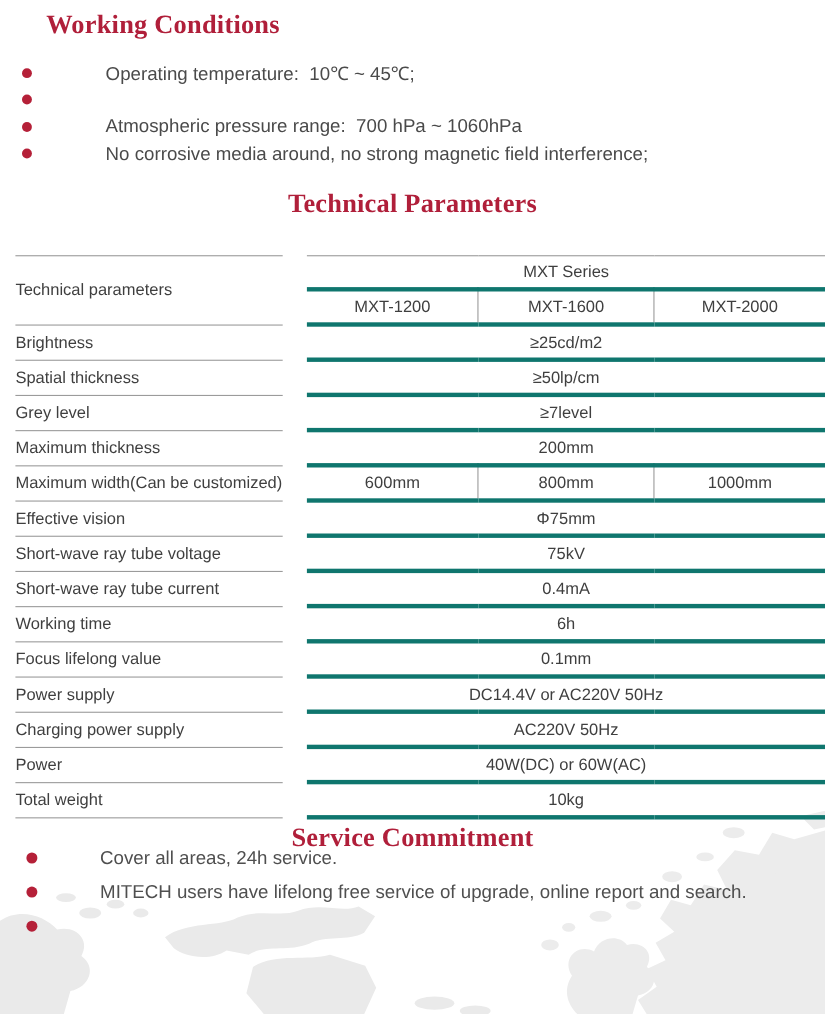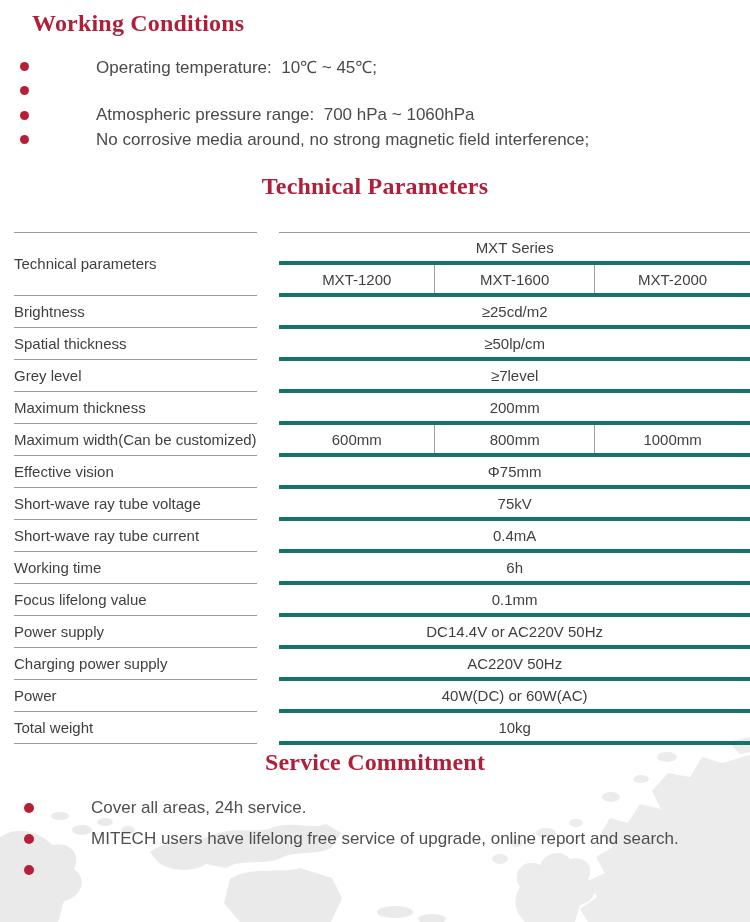--- a/index.html
+++ b/index.html
@@ -5,34 +5,34 @@
   html,body{margin:0;padding:0;}
   body{
     width:750px;height:922px;position:relative;background:#ffffff;
     font-family:"Liberation Sans",sans-serif;color:#4a4a4a;overflow:hidden;
   }
   .layer{position:absolute;z-index:1;}
   .section-heading{
     font-family:"Liberation Serif",serif;font-weight:bold;
     color:#b01f3a;font-size:24px;letter-spacing:0.2px;white-space:pre;
   }
-  #wc-title{left:32px;top:10px;}
+  #wc-title{left:42px;top:10px;}
   #tp-title{left:0;top:173px;width:750px;text-align:center;}
   #sc-title{left:0;top:749px;width:750px;text-align:center;}
 
   ul.bullets{list-style:none;margin:0;padding:0;}
   ul.bullets li{display:flex;align-items:center;}
   .dot{border-radius:50%;background:#b52038;flex:0 0 auto;}
   .li-text{font-size:17px;color:#4a4a4a;white-space:pre;margin-left:48px;}
 
   #wc-list{left:0;top:54px;width:750px;}
   #wc-list li{height:24.5px;}
   #wc-list .dot{width:9px;height:9px;margin:0 19px 0 20px;}
 
-  #sc-list{left:0;top:792px;width:614px;}
+  #sc-list{left:0;top:764px;width:614px;}
   #sc-list li{height:31px;}
   #sc-list .dot{width:10px;height:10px;margin:0 9px 0 24px;}
   #sc-list .li-text{color:#4f4f4f;}
 
   table.spec{
     position:absolute;left:14px;top:232px;z-index:1;
     border-collapse:collapse;table-layout:fixed;
   }
   table.spec td{
     height:28px;font-size:15px;color:#3f3f3f;

